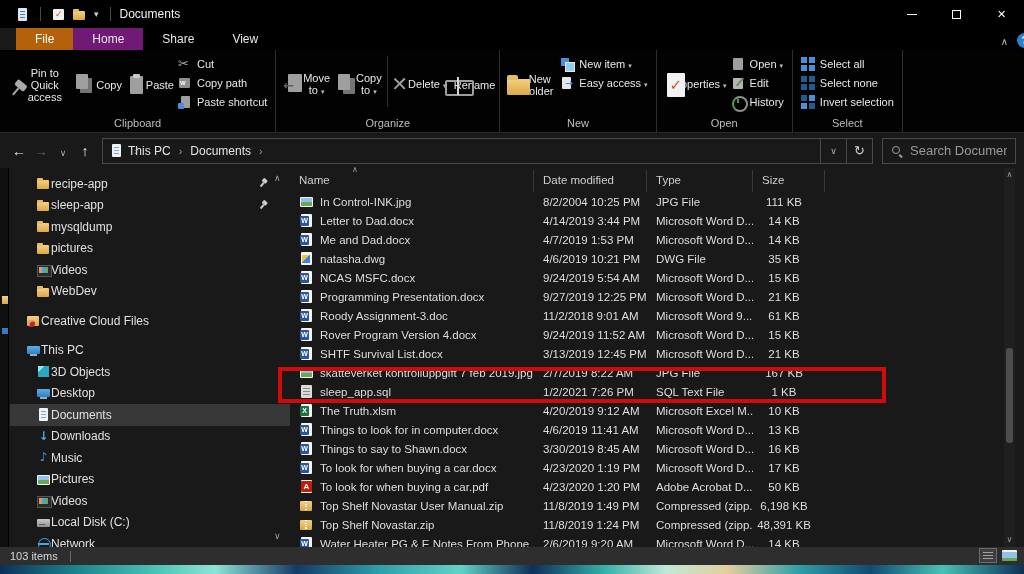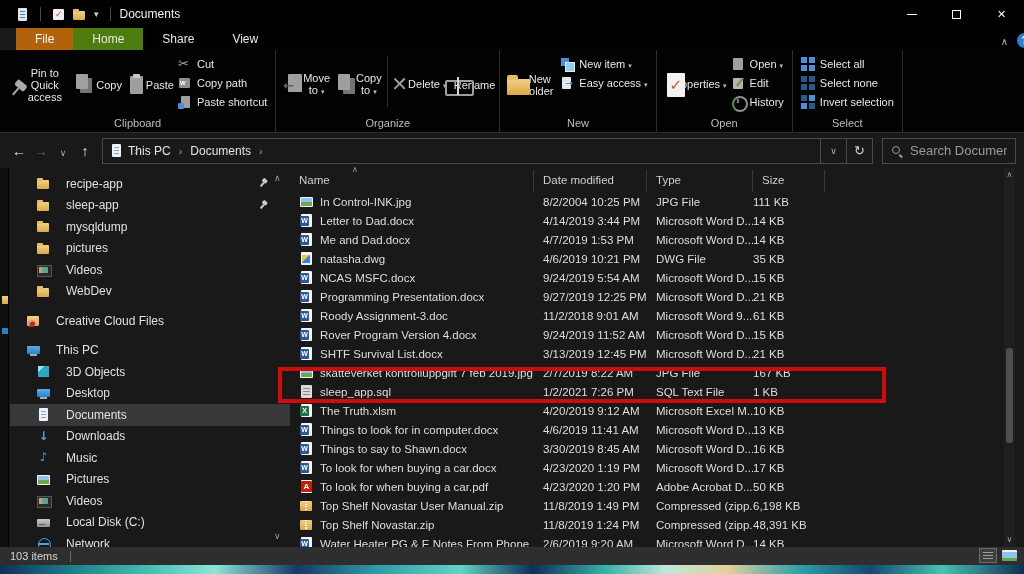--- a/index.html
+++ b/index.html
@@ -21,21 +21,21 @@
   .qat-doc::after{content:"";position:absolute;left:5px;top:4px;width:5px;height:7px;background:repeating-linear-gradient(#4a7fb5 0 1px,transparent 1px 3px)}
   .qat-check::before{content:"";position:absolute;left:2px;top:2px;width:11px;height:11px;background:#f0f0f0;border-radius:1px}
   .qat-check::after{content:"✓";position:absolute;left:4px;top:1px;color:#d8511f;font:bold 9px/13px "DejaVu Sans",sans-serif}
   .qat-folder::before{content:"";position:absolute;left:1px;top:4px;width:12px;height:9px;background:linear-gradient(#f2d186,#dca844);border-radius:1px}
   .qat-folder::after{content:"";position:absolute;left:1px;top:2px;width:6px;height:3px;background:#e7bd5e;border-radius:1px 1px 0 0}
 
   
   .tabrow{position:absolute;left:16px;top:28px;width:1024px;height:22px;background:#000;display:flex}
   .tab{padding:0 19px;height:22px;line-height:22px;font-size:12px;color:#e8e8e8}
   .tab[data-file="1"]{background:var(--file-tab,#b4610b);color:#fff}
-  .tab[data-active="1"]{background:#4d7c0f}
+  .tab[data-active="1"]{background:#701a75}
   .tabrow-right{position:absolute;right:8px;top:3px;display:flex;align-items:center;gap:9px}
   .collapse::after{content:"∧";color:#b8b8b8;font-size:10px}
   .help{width:15px;height:15px;border-radius:50%;background:#2f7fd0;color:#fff;font:bold 10px/15px "Liberation Sans",sans-serif;text-align:center}
   .help::after{content:"?"}
 
   
   .ribbon{position:absolute;left:0;top:50px;width:1024px;height:83px;background:#020202;display:flex;border-bottom:1px solid #2a2a2a}
   .rgroup{display:flex;flex-direction:column;border-right:1px solid #2e2e2e;padding:0 4px}
   .rg-body{display:flex;flex:1}
   .rg-label{text-align:center;font-size:11px;color:#bdbdbd;height:15px;line-height:12px}
@@ -108,21 +108,21 @@
 
   
   .edge-strip{position:absolute;left:0;top:168px;width:9px;height:379px;background:#101010;border-right:1px solid #000}
   .frag{position:absolute}
   .sidebar{position:absolute;left:10px;top:168px;width:280px;height:379px;overflow:hidden;padding-top:5px}
   .si{position:relative;display:flex;align-items:center;height:21.5px;color:#e0e0e0;font-size:12px;white-space:nowrap}
   .si[data-level="1"]{padding-left:16px}
   .si[data-level="2"]{padding-left:26px}
   .si[data-gap="1"]{margin-top:8px}
   .si[data-selected="1"]{background:#383838}
-  .si-label{margin-left:15px;overflow:hidden}
+  .si-label{margin-left:0;overflow:hidden}
   .ic{position:relative;display:inline-block;width:15px;height:15px;flex:none}
   .pin{width:11px;height:11px;position:absolute;right:22px;top:5px;transform:rotate(40deg)}
   .pin::before{content:"";position:absolute;left:3px;top:0;width:5px;height:4px;background:#c9c9c9;border-radius:1px}
   .pin::after{content:"";position:absolute;left:5px;top:4px;width:1.5px;height:5px;background:#c9c9c9}
   .side-chev{position:absolute;font-size:9px;color:#9f9f9f;z-index:4}
 
   
   [data-icon="folder"]::before{content:"";position:absolute;left:1px;top:4px;width:12px;height:9px;background:linear-gradient(#f2d186,#dca844);border-radius:1px}
   [data-icon="folder"]::after{content:"";position:absolute;left:1px;top:2px;width:6px;height:3px;background:#e7bd5e;border-radius:1px 1px 0 0}
   [data-icon="creative-cloud"]::before{content:"";position:absolute;left:1px;top:3px;width:12px;height:10px;background:linear-gradient(#f2d186,#dca844);border-radius:1px}
@@ -159,21 +159,21 @@
   .hc.name{width:244px}.hc.date{width:113px}.hc.type{width:106px}.hc.size{width:72px}
   .hc.fill{flex:1;border-right:none}
   .sort-chev{position:absolute;left:352px;top:165px;font-size:8px;color:#9f9f9f}
   .sort-chev::after{content:"∧"}
   .frows{position:relative}
   .fr{display:flex;height:19px;align-items:center;color:#dedede;font-size:11.5px;white-space:nowrap}
   .c{overflow:hidden}
   .c.name{width:244px;display:flex;align-items:center;padding-left:9px}
   .c.date{width:113px;padding-left:9px}
   .c.type{width:106px;padding-left:9px}
-  .c.size{width:72px;text-align:left;padding-right:10px}
+  .c.size{width:72px;text-align:center;padding-right:10px}
   .fi{margin-right:6px}
   .redbox{position:absolute;left:278px;top:367px;width:608px;height:36px;border:4px solid var(--highlight-box,#d10b0b);z-index:20;pointer-events:none}
 
   
   .vscroll{position:absolute;left:1004px;top:168px;width:11px;height:379px;background:#1f1f1f}
   .vs-btn{height:14px;text-align:center;font-size:8px;color:#9f9f9f;line-height:14px}
   .vs-btn.up::after{content:"∧"}
   .vs-btn.down{position:absolute;bottom:0;width:11px}
   .vs-btn.down::after{content:"∨"}
   .vs-thumb{position:absolute;left:2px;top:180px;width:7px;height:95px;background:#4d4d4d;border-radius:3px}

